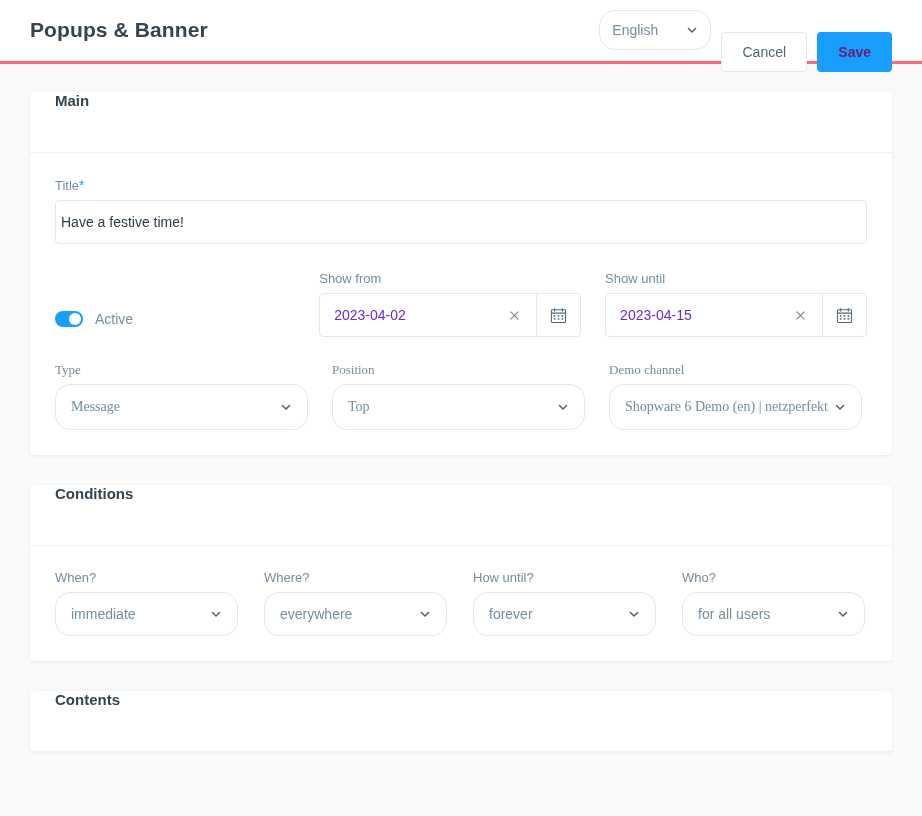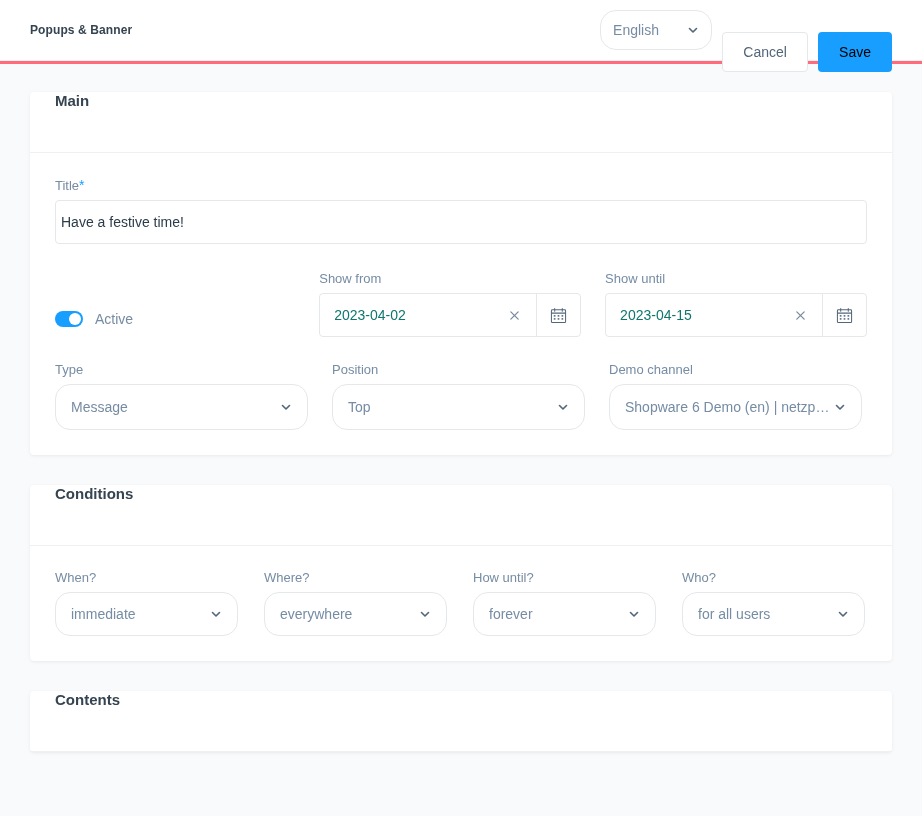--- a/index.html
+++ b/index.html
@@ -23,21 +23,21 @@
     position: relative;
     height: 61px;
     background: #ffffff;
     display: flex;
     align-items: center;
     padding: 0 30px;
     border-bottom: 1px solid #eef1f4;
   }
 
   .page-title {
-    font-size: 12px;
+    font-size: 21px;
     font-weight: bold;
     color: #354450;
     letter-spacing: .1px;
   }
 
   .header-actions {
     margin-left: auto;
     display: flex;
     align-items: center;
     gap: 10px;
@@ -80,23 +80,23 @@
     margin-top: 44px;
   }
   .btn-ghost {
     background: #ffffff;
     border-color: #e4e8eb;
     color: #52667a;
     min-width: 86px;
   }
   .btn-primary {
     background: #189eff;
-    color: #000000;
+    color: #701a75;
     min-width: 72px;
-    font-weight: normal;
+    font-weight: bold;
   }
 
   .progress-line {
     height: 3px;
     width: 100%;
     background: #ff6b7a;
   }
 
   
   .content {
@@ -213,21 +213,21 @@
     background: #ffffff;
     height: 44px;
     overflow: hidden;
   }
   .date-field {
     flex: 1;
     display: flex;
     align-items: center;
     padding: 0 14px;
     font-size: 14px;
-    color: #0f766e;
+    color: #6d28d9;
     cursor: text;
   }
   .date-field .dval { flex: 1; }
   .clear-x {
     width: 16px;
     height: 16px;
     display: flex;
     align-items: center;
     justify-content: center;
     color: #7a8c9e;
@@ -243,21 +243,21 @@
     justify-content: center;
     cursor: pointer;
   }
 
   
   .row-three {
     display: flex;
     margin-top: 26px;
     gap: 24px;
   }
-  .row-three > div { width: 253px; }
+  .row-three > div { width: 253px; font-family: Liberation Serif, serif; }
   .row-three > div:last-child { width: 253px; }
 
   
   .row-cond {
     display: flex;
     gap: 26px;
   }
   .row-cond > div { width: 183px; }
 
   .cond-select { height: 44px; }

